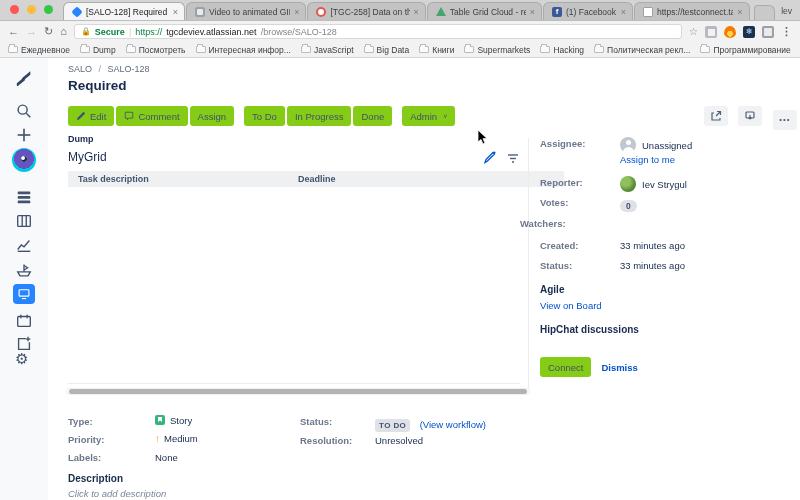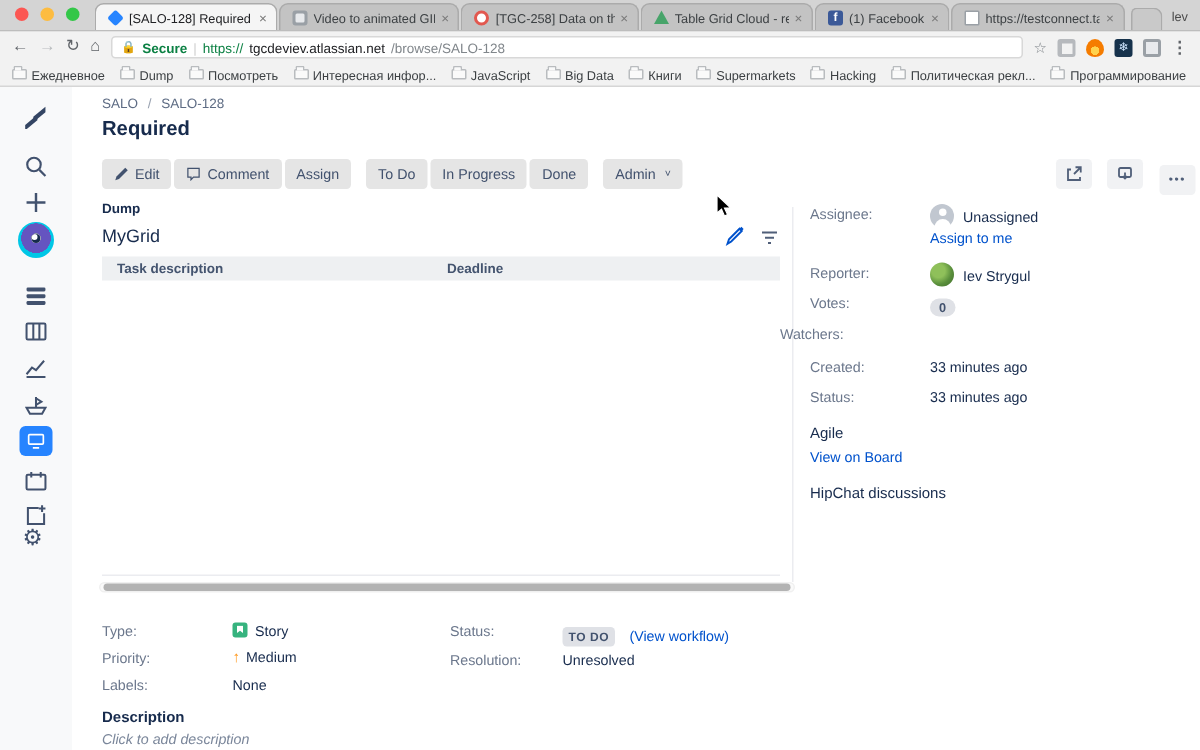--- a/index.html
+++ b/index.html
@@ -62,39 +62,39 @@
   .sn-active { position:absolute; left:13px; width:22px; height:20px; background:#2684ff; border-radius:4px; display:flex; align-items:center; justify-content:center; }
   .sn-active svg { width:14px; height:14px; }
   .gear-glyph { font-size:15px; line-height:18px; color:#42526e; }
 
   .abs { position:absolute; }
   .crumb { font-size:9px; color:#5e6c84; }
   .crumb .sep { margin:0 4px; color:#97a0af; }
   .page-title { font-size:13.5px; font-weight:bold; color:#172b4d; }
 
   .btnrow { display:flex; align-items:center; }
-  .jbtn { height:20px; background:#e5e5e5; border-radius:3px; color:#42526e; font-size:9.5px; display:inline-flex; align-items:center; gap:4px; padding:0 8px; margin-right:2px; }
+  .jbtn { height:20px; background:#84cc16; border-radius:3px; color:#42526e; font-size:9.5px; display:inline-flex; align-items:center; gap:4px; padding:0 8px; margin-right:2px; }
   .jbtn svg { width:10px; height:10px; }
   .gap { width:8px; }
   .caret { font-size:7px; margin-left:2px; }
 
   .iconbtn { width:24px; height:20px; background:#f1f2f4; border-radius:3px; display:inline-flex; align-items:center; justify-content:center; margin-left:6px; color:#505f79; }
   .iconbtn svg { width:12px; height:12px; }
 
   .sect-label { font-size:9px; font-weight:bold; color:#172b4d; }
   .grid-name { font-size:12px; color:#172b4d; }
   .table-head { background:#eef0f2; height:16px; display:flex; align-items:center; font-size:9px; font-weight:bold; color:#44546f; }
   .panel-bottom { border-bottom:1px solid #ebecf0; }
   .hscroll-track { background:#fafafa; border:1px solid #f0f0f0; border-radius:4px; }
   .hscroll { background:#b3b3b3; border-radius:4px; height:5px; }
 
-  .lbl { font-size:9.5px; color:#6b778c; }
+  .lbl { font-size:9.5px; color:#6b778c;font-weight:bold; }
   .val { font-size:9.5px; color:#172b4d; }
   .link { font-size:9.5px; color:#0052cc; }
-  .subhead { font-size:10px; font-weight:normal; color:#172b4d; }
+  .subhead { font-size:10px; font-weight:bold; color:#172b4d; }
   .badge { display:inline-block; min-width:10px; text-align:center; background:#dfe1e6; color:#42526e; font-size:8.5px; font-weight:bold; border-radius:8px; padding:1px 6px; }
   .badge.blue { background:#0052cc; color:#fff; }
   .status-lozenge { display:inline-block; background:#dfe1e6; color:#42526e; font-size:8px; font-weight:bold; letter-spacing:.4px; border-radius:3px; padding:2px 4px; }
   .avatar16 { width:16px; height:16px; border-radius:50%; display:inline-block; vertical-align:-4px; margin-right:6px; }
   .av-unassigned { background:#c1c7d0; position:relative; }
   .av-unassigned:before { content:""; position:absolute; top:3px; left:5.5px; width:5px; height:5px; border-radius:50%; background:#fff; }
   .av-unassigned:after { content:""; position:absolute; bottom:0; left:2.5px; width:11px; height:6px; border-radius:6px 6px 0 0; background:#fff; }
   .av-green { background:radial-gradient(circle at 35% 35%, #8fc05a 0 30%, #5a8f3c 60%, #3e6b2a 100%); }
   .story-icon { display:inline-block; width:10px; height:10px; background:#36b37e; border-radius:2px; position:relative; vertical-align:-1px; margin-right:5px; }
   .story-icon:after { content:""; position:absolute; left:3px; top:2px; width:4px; height:5px; background:#fff; clip-path:polygon(0 0,100% 0,100% 100%,50% 70%,0 100%); }
@@ -356,21 +356,21 @@
           <path d="M2 12.5 L3 9.5 L10 2.5 L11.5 4 L4.5 11 Z M10.8 1.7 l1.5 1.5" fill="none" stroke="#0052cc" stroke-width="1.3"></path>
         </svg>
     </span>
     <span class="abs" style="left:506px; top:93px; width:14px; height:14px">
       <svg viewBox="0 0 14 14" stroke="#505f79" stroke-width="1.4">
           <line x1="2" y1="4" x2="12" y2="4"></line>
           <line x1="4" y1="7.5" x2="10" y2="7.5"></line>
           <line x1="6" y1="11" x2="8" y2="11"></line>
         </svg>
     </span>
-    <div class="abs table-head" style="left:68px; top:113px; width:452px">
+    <div class="abs table-head" style="left:68px; top:113px; width:496px">
       <span style="padding-left:10px; width:230px">Task description</span>
       <span>Deadline</span>
     </div>
     <div class="abs panel-bottom" style="left:68px; top:113px; width:452px; height:213px"></div>
     <div class="abs hscroll-track" style="left:66px; top:330px; width:464px; height:7px">
       <div class="hscroll" style="width:458px; margin:0 2px"></div>
     </div>
     <div class="abs vline" style="left:528px; top:80px; height:250px"></div>
 
     <div class="abs lbl" style="left:540px; top:80px">Assignee:</div>
@@ -392,20 +392,26 @@
     <div class="abs lbl" style="left:540px; top:182px">Created:</div>
     <div class="abs val" style="left:620px; top:182px">33 minutes ago</div>
 
     <div class="abs lbl" style="left:540px; top:202px">Status:</div>
     <div class="abs val" style="left:620px; top:202px">33 minutes ago</div>
 
     <div class="abs subhead" style="left:540px; top:226px">Agile</div>
     <div class="abs link" style="left:540px; top:242px">View on Board</div>
 
     <div class="abs subhead" style="left:540px; top:266px">HipChat discussions</div>
+    <div class="abs btnrow" style="left:540px; top:299px">
+      <span class="jbtn">
+          <span>Connect</span>
+        </span>
+      <span class="link" style="margin-left:8px; font-weight:bold">Dismiss</span>
+    </div>
 
     <div class="abs lbl" style="left:68px; top:358px">Type:</div>
     <div class="abs val" style="left:155px; top:357px">
       <span class="story-icon"></span><span>Story</span>
     </div>
     <div class="abs lbl" style="left:300px; top:358px">Status:</div>
     <div class="abs" style="left:375px; top:356px">
       <span class="status-lozenge">TO DO</span>
       <span class="link" style="margin-left:5px">(View workflow)</span>
     </div>

